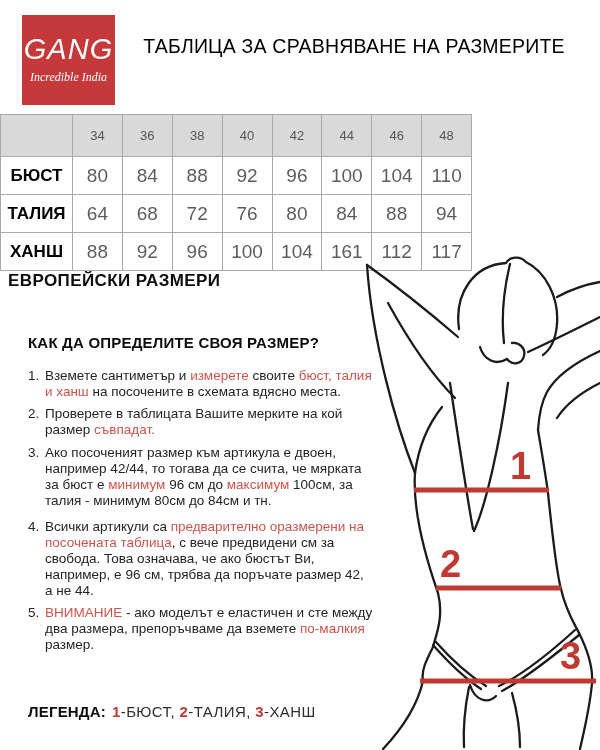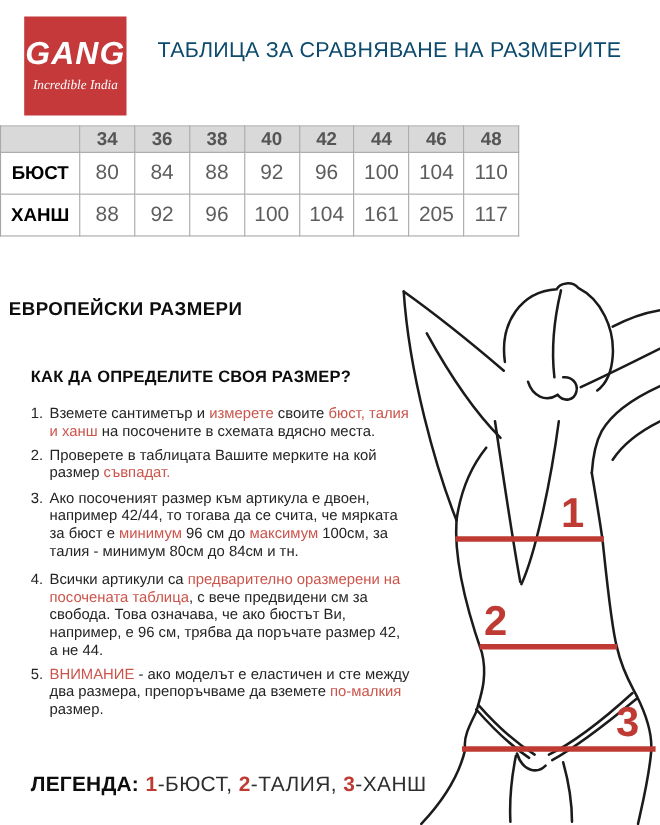--- a/index.html
+++ b/index.html
@@ -12,58 +12,58 @@
     position:relative;background:#ffffff;overflow:hidden;
     font-family:"Liberation Sans",sans-serif;color:#222;
   }
   
   .logo{
     position:absolute;left:22px;top:15px;width:93px;height:90px;
     background:var(--logo-red);color:#fff;display:flex;flex-direction:column;
     align-items:center;justify-content:center;
   }
   .logo .brand{
-    font-weight:bold;font-style:italic;font-size:29px;letter-spacing:1px;line-height:1;
+    font-weight:normal;font-style:italic;font-size:29px;letter-spacing:1px;line-height:1;
   }
   .logo .tagline{
     font-family:"Liberation Serif",serif;font-style:italic;font-size:12px;margin-top:6px;white-space:nowrap;
   }
-  .titles{position:absolute;left:118px;top:34px;width:472px;text-align:center;color:#0c4a6e;}
+  .titles{position:absolute;left:118px;top:34px;width:472px;text-align:center;color:#000000;}
   .titles .t1{font-size:19.5px;letter-spacing:.2px;line-height:25px;}
   .titles .t2{font-size:17px;line-height:24px;}
   
   table.sizes{
     position:absolute;left:0;top:114px;width:472px;border-collapse:collapse;table-layout:fixed;
   }
   table.sizes col.lbl{width:72px;}
   table.sizes td,table.sizes th{
     border:1px solid var(--tb-border);text-align:center;vertical-align:middle;background:#fff;
   }
   table.sizes thead th{
-    background:var(--th-bg);color:#555;font-size:17px;font-weight:bold;height:24px;
+    background:var(--th-bg);color:#555;font-size:13px;font-weight:normal;height:42px;
   }
   table.sizes tbody td{height:38px;font-size:19px;color:var(--tb-text);}
   table.sizes tbody td.rowlabel{font-weight:bold;color:#000;font-size:17px;}
   
   .h-euro{
     position:absolute;left:8px;top:271px;font-size:17px;font-weight:bold;color:#0d0d0d;letter-spacing:.4px;
   }
   
   .content{position:absolute;left:28px;top:334px;width:347px;}
   .h-how{font-size:15px;font-weight:bold;color:#0d0d0d;line-height:18px;margin-bottom:16px;letter-spacing:.2px;}
   .item{display:flex;font-size:13.5px;line-height:16px;color:#242424;}
   .item .num{flex:0 0 17px;}
   .item .txt{flex:1;}
   .item.i1{margin-bottom:6px;}
   .item.i2{margin-bottom:7px;}
   .item.i3{margin-bottom:10px;}
   .item.i4{margin-bottom:6px;}
   .red{color:var(--text-red);margin-top:48px;}
   
-  .legend{position:absolute;left:28px;top:703px;font-size:19px;color:#2e2e2e;letter-spacing:.4px;}
+  .legend{position:absolute;left:28px;top:703px;font-size:15px;color:#2e2e2e;letter-spacing:.4px;}
   .legend .legend-label{font-weight:bold;color:#0d0d0d;margin-right:6px;letter-spacing:.2px;}
   .legend .red{font-weight:bold;color:var(--line-red);}
   
   .figure{position:absolute;left:360px;top:255px;width:240px;height:495px;}
 </style>
 </head>
 <body>
 
 <div class="logo">
   <div class="brand">GANG</div>
@@ -104,28 +104,39 @@
         <td>80</td>
         <td>84</td>
         <td>88</td>
         <td>92</td>
         <td>96</td>
         <td>100</td>
         <td>104</td>
         <td>110</td>
       </tr>
       <tr>
+        <td class="rowlabel">ТАЛИЯ</td>
+        <td>64</td>
+        <td>68</td>
+        <td>72</td>
+        <td>76</td>
+        <td>80</td>
+        <td>84</td>
+        <td>88</td>
+        <td>94</td>
+      </tr>
+      <tr>
         <td class="rowlabel">ХАНШ</td>
         <td>88</td>
         <td>92</td>
         <td>96</td>
         <td>100</td>
         <td>104</td>
         <td>161</td>
-        <td>205</td>
+        <td>112</td>
         <td>117</td>
       </tr>
     </tbody>
   </table>
 
 <div class="h-euro">ЕВРОПЕЙСКИ РАЗМЕРИ</div>
 
 <div class="content">
   <div class="h-how">КАК ДА ОПРЕДЕЛИТЕ СВОЯ РАЗМЕР?</div>
   <div id="instructions">

